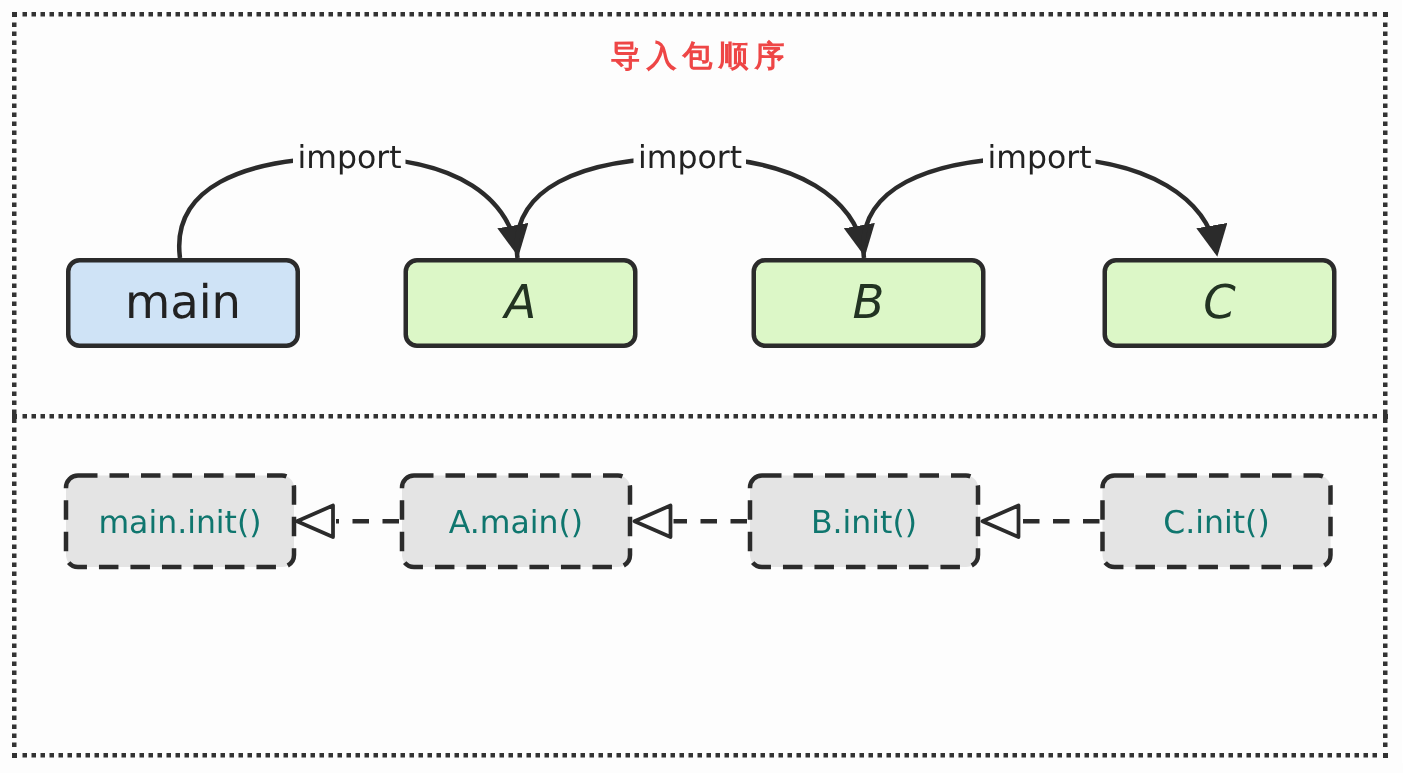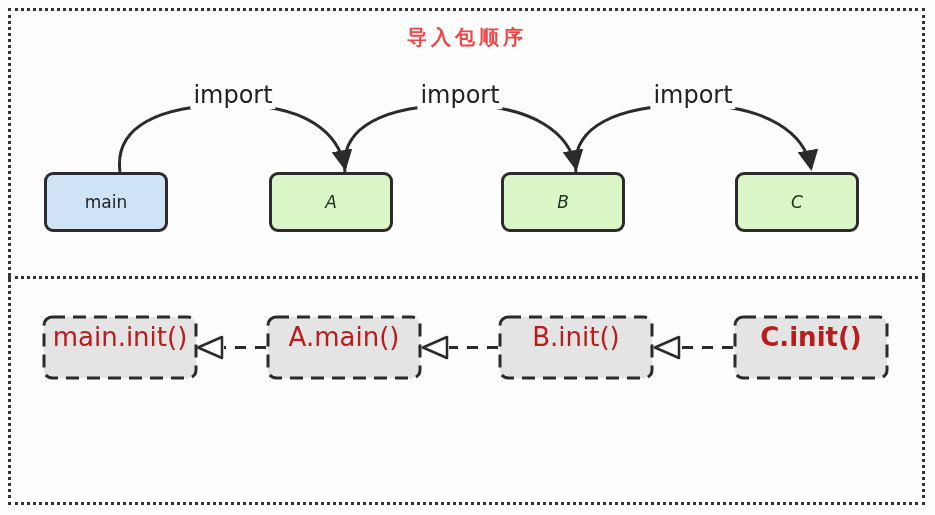--- a/index.html
+++ b/index.html
@@ -41,62 +41,62 @@
     font-size: 20px;
     font-weight: bold;
     white-space: nowrap;
   }
   .title-top { top: 24px; letter-spacing: 4px; }
   .title-bottom { top: 411px; letter-spacing: 2px; }
 
   .node-top {
     position: absolute;
     top: 172px;
-    width: 124px; height: 60px;
+    width: 156px; height: 60px;
     border: 3px solid #2b2b2b;
     border-radius: 9px;
     display: flex;
     align-items: center;
     justify-content: center;
-    font-size: 17px;
+    font-size: 31px;
     color: #223322;
   }
   .node-main { left: 44px;  background: #cfe3f6; color: #222; }
   .node-a    { left: 269px; background: #dcf7c7; font-style: italic; }
   .node-b    { left: 501px; background: #dcf7c7; font-style: italic; }
   .node-c    { left: 735px; background: #dcf7c7; font-style: italic; }
 
   .import-label {
     position: absolute;
-    top: 81px;
+    top: 93px;
     transform: translateX(-50%);
-    font-size: 24px;
+    font-size: 21px;
     color: #222;
     background: #fdfdfd;
     padding: 0 3px;
     white-space: nowrap;
   }
   .import-1 { left: 233px; }
   .import-2 { left: 460px; }
   .import-3 { left: 693px; }
 
   .node-bottom-label {
     position: absolute;
-    top: 306px;
+    top: 317px;
     width: 152px; height: 61px;
     display: flex;
     align-items: center;
     justify-content: center;
-    font-size: 26px;
-    color: #b91c1c;
+    font-size: 21px;
+    color: #0f766e;
   }
   .init-main { left: 44px; }
   .init-a    { left: 268px; }
   .init-b    { left: 500px; }
-  .init-c    { left: 735px; font-weight: bold; }
+  .init-c    { left: 735px; }
 </style>
 </head>
 <body>
 
 <div class="canvas">
 
   <div class="frame"></div>
   <div class="divider"></div>
 
   <svg class="arrow-layer" viewBox="0 0 935 515" xmlns="http://www.w3.org/2000/svg">

